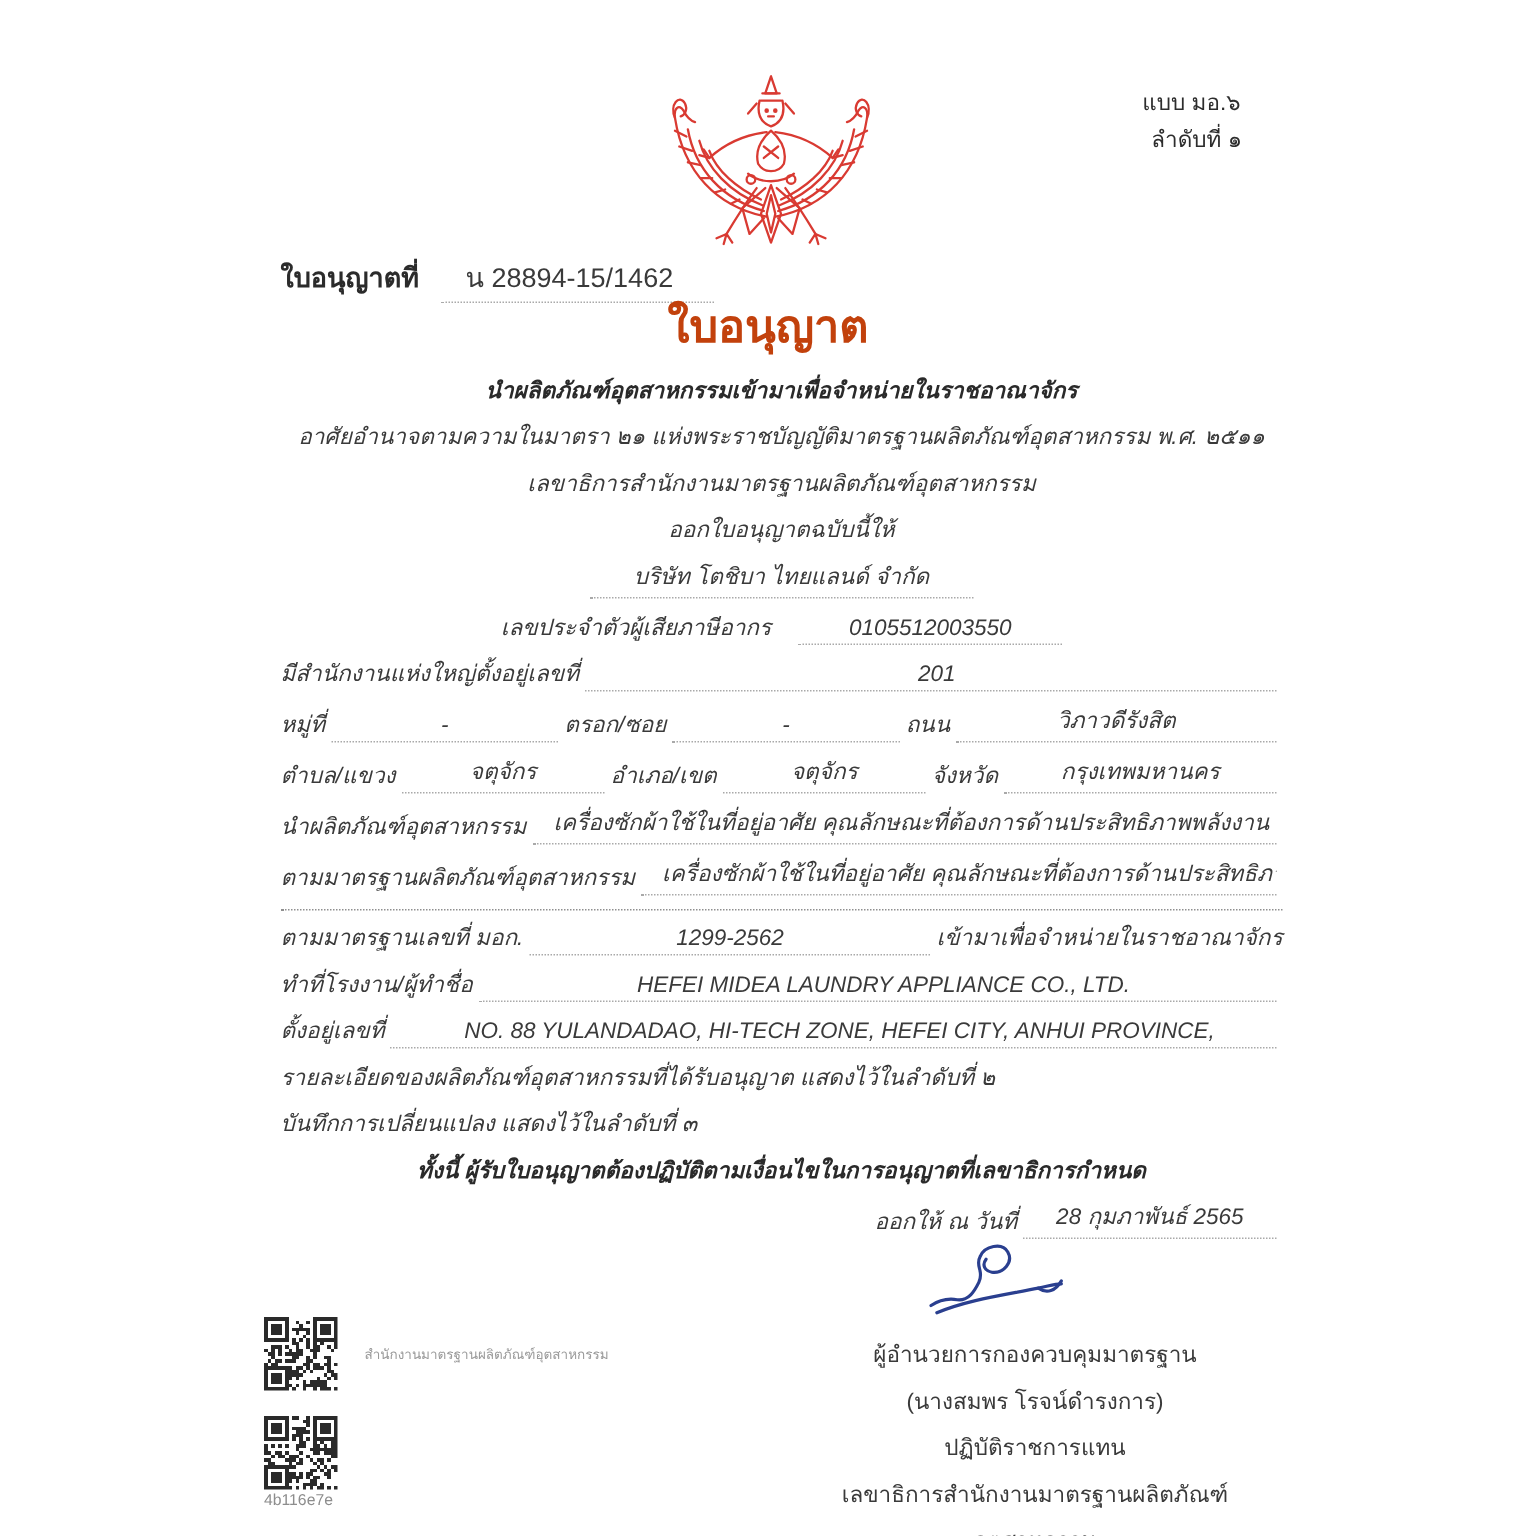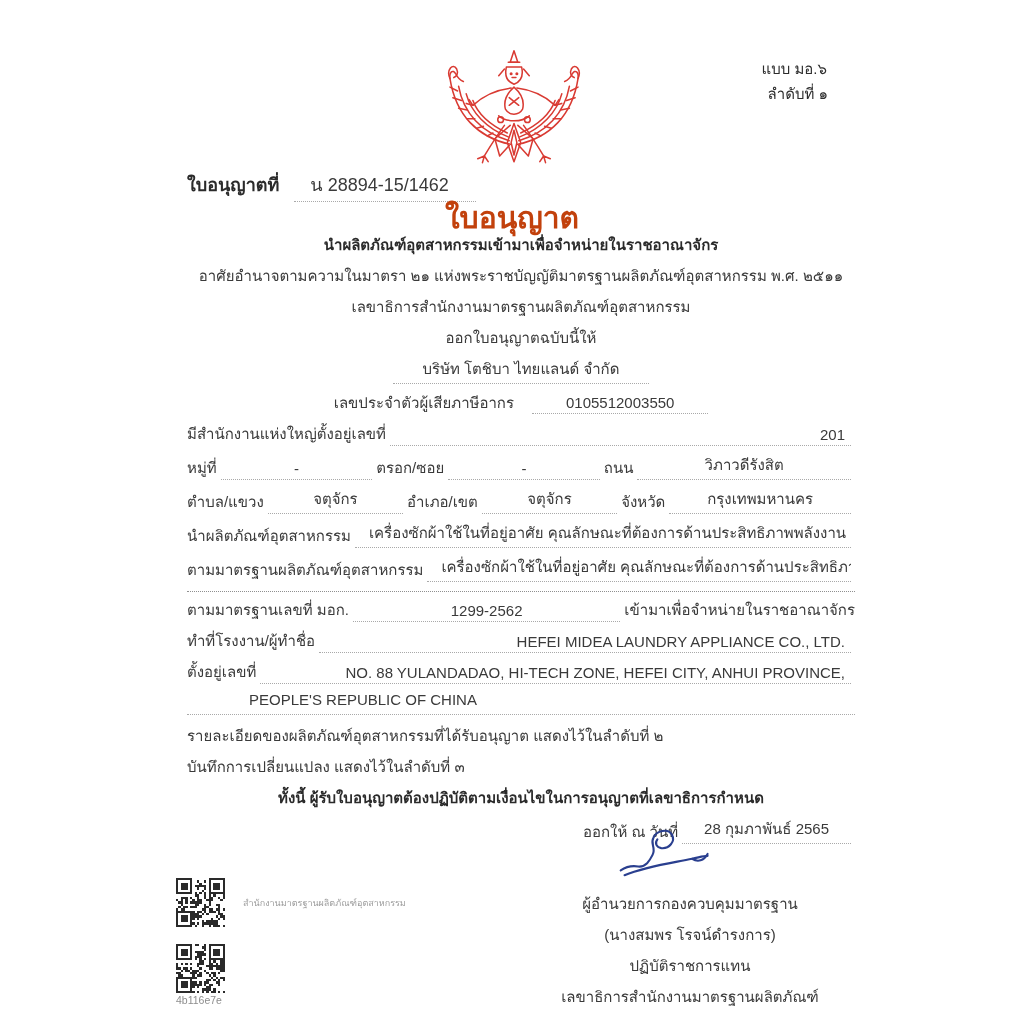--- a/index.html
+++ b/index.html
@@ -13,28 +13,28 @@
   .emblem{position:absolute;left:428px;top:48px;width:172px;height:128px;}
 
   .license-no{position:absolute;left:187px;top:158px;font-size:18px;margin-top:12px;}
   .license-no .lbl{font-weight:bold;color:#2b2b2b;}
   .license-no .val{display:inline-block;margin-left:10px;padding:0 16px 2px;
       border-bottom:1.5px dotted #a9a9a9;min-width:150px;color:#3a3a3a;}
 
   .title{position:absolute;left:0;top:194px;width:100%;text-align:center;
       font-size:30px;font-weight:bold;color:#c2410c;}
 
-  .doc{position:absolute;left:187px;top:233px;width:668px;font-size:15px;color:#3a3a3a;}
+  .doc{position:absolute;left:187px;top:248px;width:668px;font-size:15px;color:#3a3a3a;font-style:italic;}
   .row{display:flex;align-items:flex-end;min-height:20.5px;margin-bottom:7px;white-space:nowrap;}
   .center-row{display:block;text-align:center;min-height:20.5px;margin-bottom:7px;}
   .bold{font-weight:bold;color:#2a2a2a;}
   .lbl{flex:0 0 auto;}
   .fill{flex:1 1 auto;border-bottom:1.5px dotted #a9a9a9;text-align:center;
       padding:0 6px 2px;margin:0 4px;overflow:hidden;}
-  .fill.left{text-align:right;padding-left:14px;}
+  .fill.left{text-align:center;padding-left:14px;}
   .u-inline{display:inline-block;border-bottom:1.5px dotted #a9a9a9;padding:0 30px 2px;}
   .u-val{display:inline-block;border-bottom:1.5px dotted #a9a9a9;padding:0 18px 2px;
       min-width:140px;margin-left:14px;}
   .sep{border:none;border-top:1.5px dotted #8f8f8f;margin:9px 0 6px;}
   .addr2{border-bottom:1.5px dotted #a9a9a9;padding:0 0 2px 62px;margin-bottom:9px;
       min-height:20.5px;}
   .plain{min-height:20.5px;margin-bottom:7px;}
   .date-row{margin-left:396px;margin-top:4px;}
 
   .sig{position:absolute;left:540px;top:824px;width:300px;text-align:center;
@@ -181,21 +181,20 @@
     <div class="row">
       <span class="lbl">ทำที่โรงงาน/ผู้ทำชื่อ</span>
       <span class="fill left">HEFEI MIDEA LAUNDRY APPLIANCE CO., LTD.</span>
     </div>
 
     <div class="row">
       <span class="lbl">ตั้งอยู่เลขที่</span>
       <span class="fill left">NO. 88 YULANDADAO, HI-TECH ZONE, HEFEI CITY,  ANHUI PROVINCE,</span>
     </div>
 
-    <div class="addr2">PEOPLE'S REPUBLIC OF CHINA</div>
 
     <div class="plain">รายละเอียดของผลิตภัณฑ์อุตสาหกรรมที่ได้รับอนุญาต แสดงไว้ในลำดับที่ ๒</div>
     <div class="plain">บันทึกการเปลี่ยนแปลง แสดงไว้ในลำดับที่ ๓</div>
     <div class="center-row bold">ทั้งนี้ ผู้รับใบอนุญาตต้องปฏิบัติตามเงื่อนไขในการอนุญาตที่เลขาธิการกำหนด</div>
 
     <div class="row date-row">
       <span class="lbl">ออกให้ ณ วันที่</span>
       <span class="fill" style="max-width:185px">28 กุมภาพันธ์ 2565</span>
     </div>
   </div>

